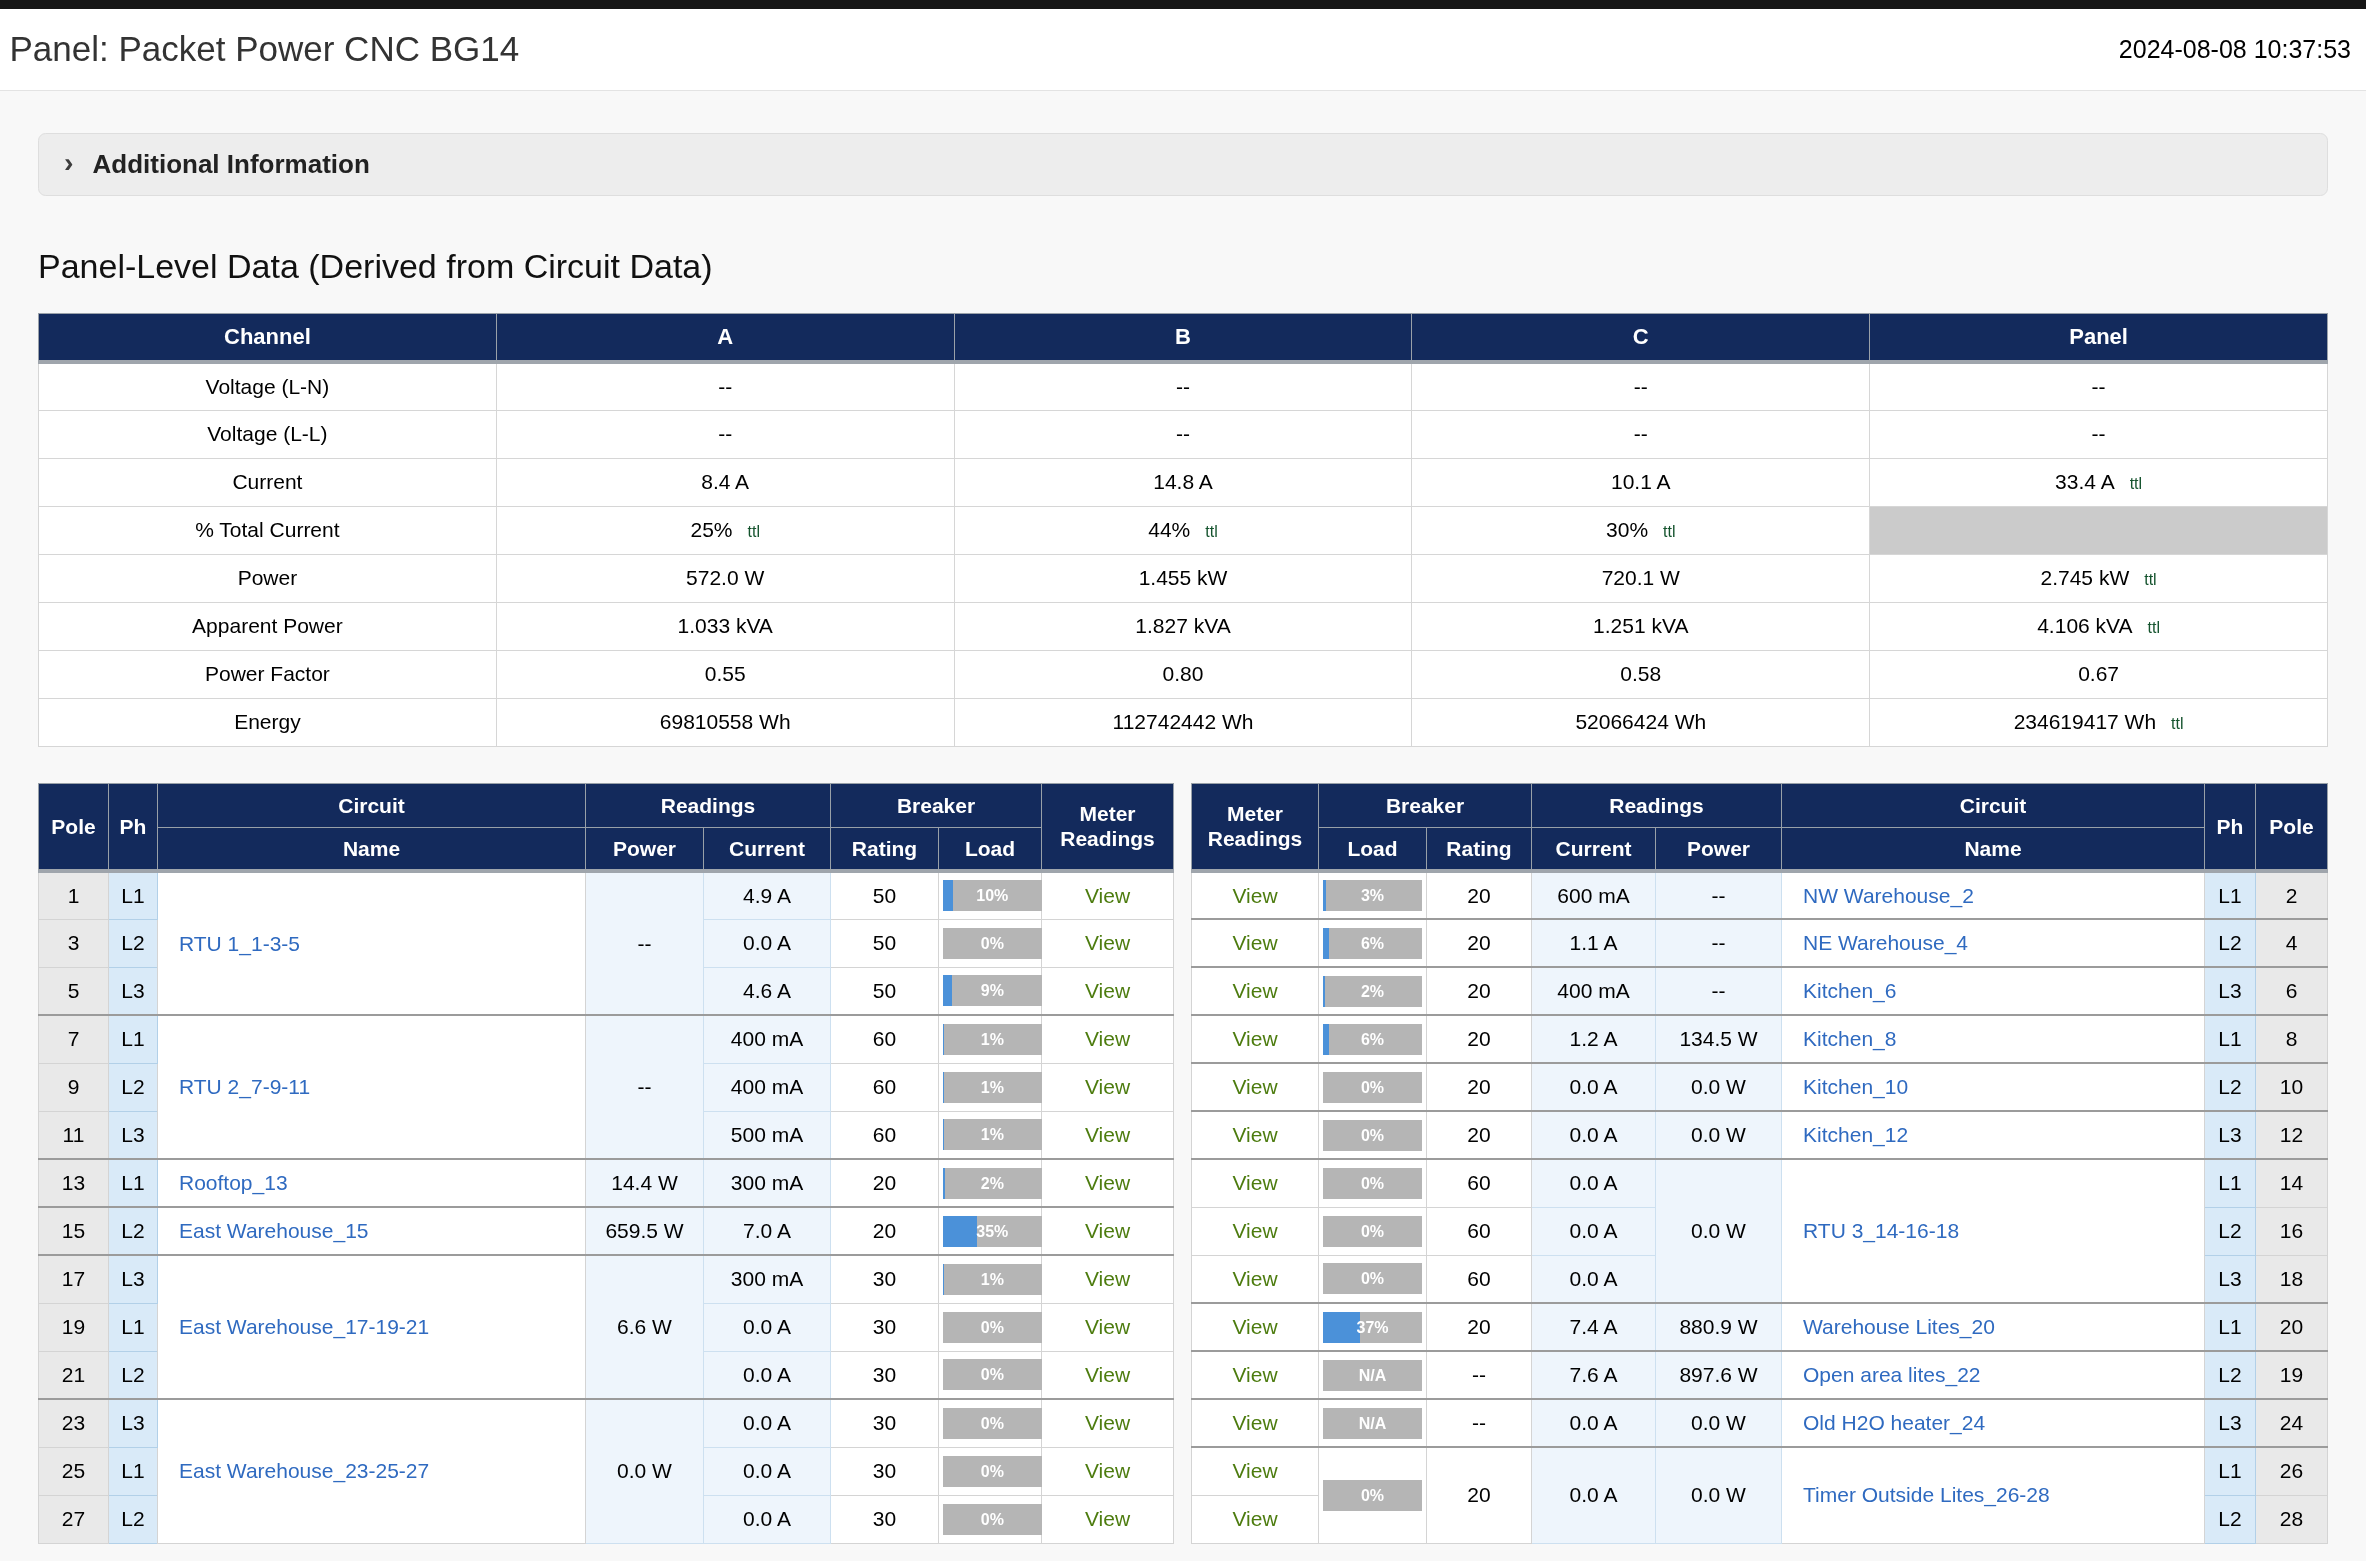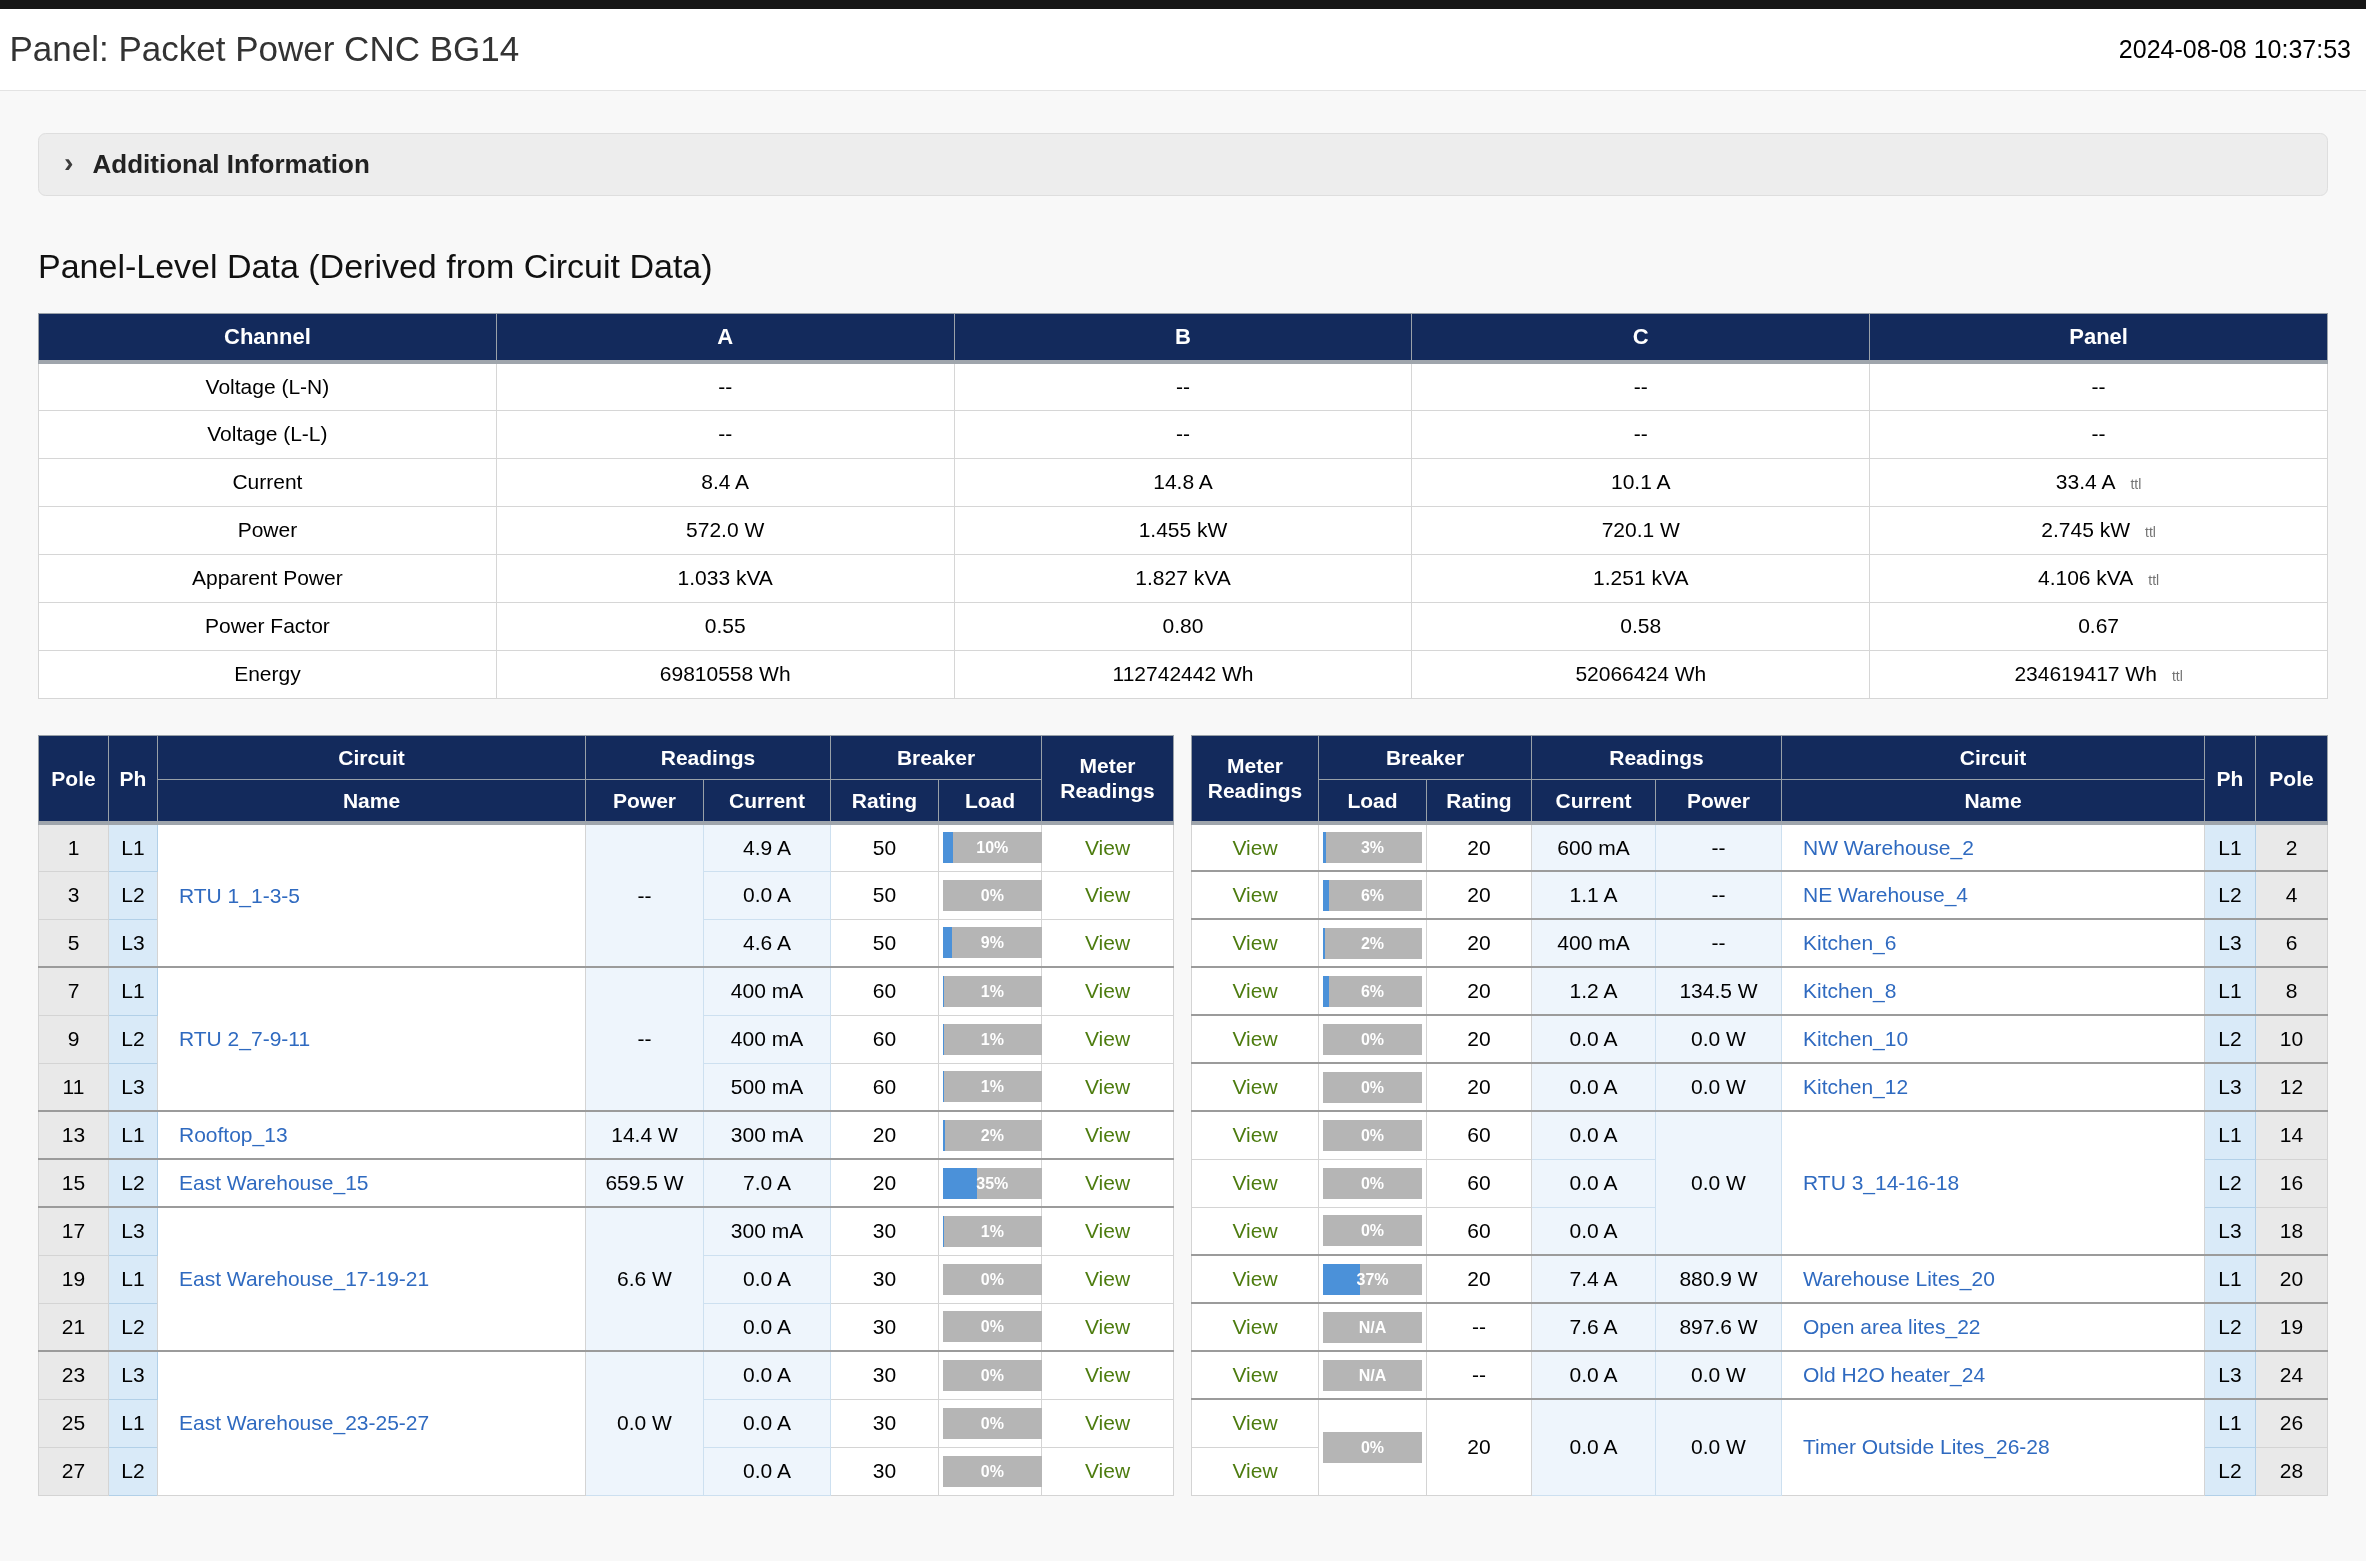--- a/index.html
+++ b/index.html
@@ -38,21 +38,21 @@
   .panel-table th {
     background:#132a5c; color:#fff; font-size:22px; font-weight:bold;
     height:49px; border:1.9px solid #9aa1a9; border-bottom:4.8px solid #9fa5ac;
   }
   .panel-table td {
     height:48px; text-align:center; font-size:21px;
     border:1.9px solid #d6d6d6; background:#fff; padding:0 7.6px;
   }
   .panel-table td.row-label { background:#fff; }
   .panel-table td.gray-cell { background:#cbcbcb; }
-  .ttl { font-size:14px; color:#737373; margin-left:15px; font-weight:normal; }
+  .ttl { font-size:16px; color:#14532d; margin-left:15px; font-weight:normal; }
 
   
   .tables-wrap { display:flex; gap:17px; margin-top:36px; align-items:flex-start; }
   .ctable th {
     background:#132a5c; color:#fff; font-size:21px; font-weight:bold;
     border:1.9px solid #98a0a8; height:44px; padding:0 5.7px; line-height:1.2;
   }
   .ctable tbody tr:first-child td { border-top:4.8px solid #9fa5ac; }
   .ctable td {
     height:48px; border:1.9px solid #d4d4d4; font-size:21px;
@@ -122,20 +122,27 @@
           <td><span>--</span></td>
         </tr>
         <tr>
           <td class="row-label">Current</td>
           <td><span>8.4 A</span></td>
           <td><span>14.8 A</span></td>
           <td><span>10.1 A</span></td>
           <td><span>33.4 A</span><span class="ttl">ttl</span></td>
         </tr>
         <tr>
+          <td class="row-label">% Total Current</td>
+          <td><span>25%</span><span class="ttl">ttl</span></td>
+          <td><span>44%</span><span class="ttl">ttl</span></td>
+          <td><span>30%</span><span class="ttl">ttl</span></td>
+          <td class="gray-cell"></td>
+        </tr>
+        <tr>
           <td class="row-label">Power</td>
           <td><span>572.0 W</span></td>
           <td><span>1.455 kW</span></td>
           <td><span>720.1 W</span></td>
           <td><span>2.745 kW</span><span class="ttl">ttl</span></td>
         </tr>
         <tr>
           <td class="row-label">Apparent Power</td>
           <td><span>1.033 kVA</span></td>
           <td><span>1.827 kVA</span></td>

